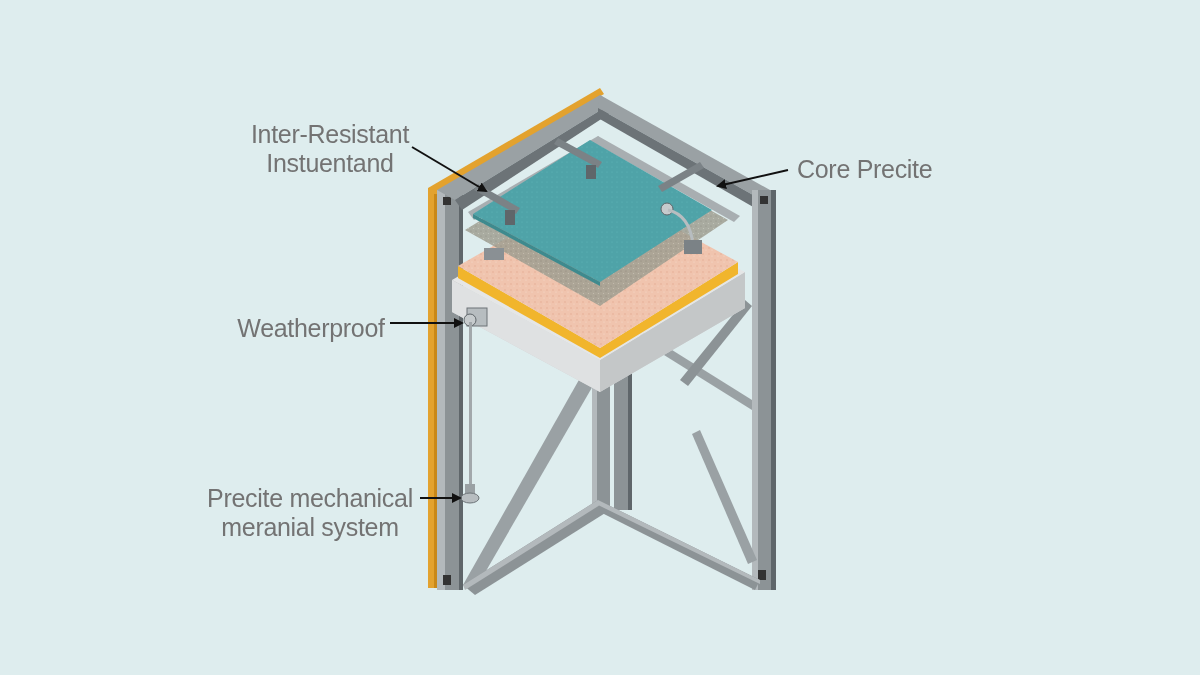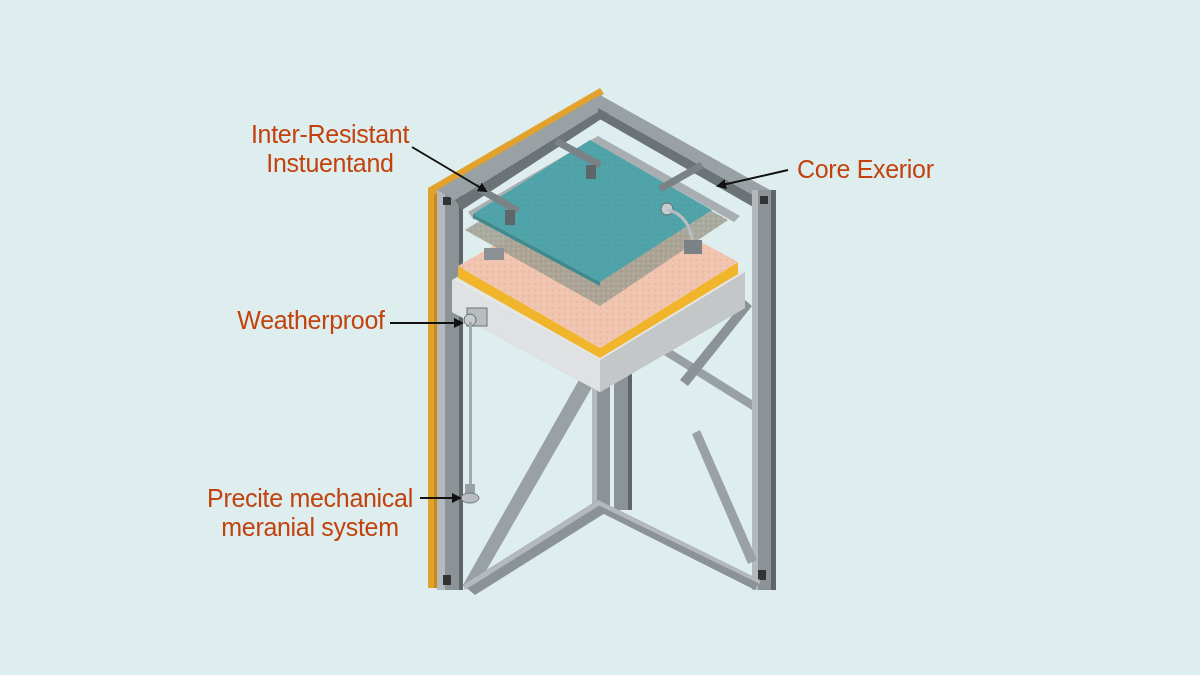--- a/index.html
+++ b/index.html
@@ -8,21 +8,21 @@
       background: #deedee;
       position: relative;
       font-family: "Liberation Sans", sans-serif;
     }
     .canvas { position: absolute; left: 0; top: 0; width: 1200px; height: 675px; }
     .label {
       position: absolute;
       font-family: "Liberation Sans", sans-serif;
       font-size: 25px;
       line-height: 29px;
-      color: #c2410c;
+      color: #737373;
       letter-spacing: -0.3px;
     }
     .label .line { display: block; white-space: nowrap; }
     .label.center-align { text-align: center; }
   </style>
 </head>
 <body>
 
 <svg class="canvas" width="1200" height="675" viewBox="0 0 1200 675" xmlns="http://www.w3.org/2000/svg">
   <defs>
@@ -145,23 +145,23 @@
     <line x1="420" y1="498" x2="460" y2="498" stroke="#111" stroke-width="2" marker-end="url(#arrowhead)"></line>
   </g>
 </svg>
 
 <div class="label center-align" style="left:240px; top:120px; width:180px;">
   <span class="line">Inter-Resistant</span>
   <span class="line">Instuentand</span>
 </div>
 
 <div class="label" style="left:797px; top:155px;">
-  <span class="line">Core Exerior</span>
+  <span class="line">Core Precite</span>
 </div>
 
-<div class="label center-align" style="left:226px; top:306px; width:170px;">
+<div class="label center-align" style="left:226px; top:314px; width:170px;">
   <span class="line">Weatherproof</span>
 </div>
 
 <div class="label center-align" style="left:200px; top:484px; width:220px;">
   <span class="line">Precite mechanical</span>
   <span class="line">meranial system</span>
 </div>
 
 </body></html>

